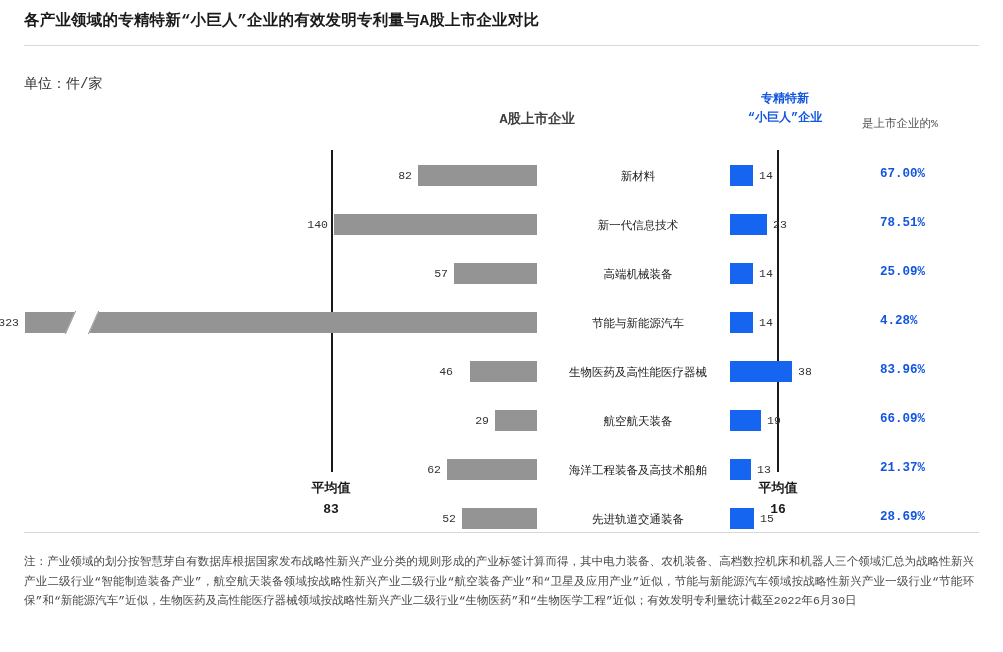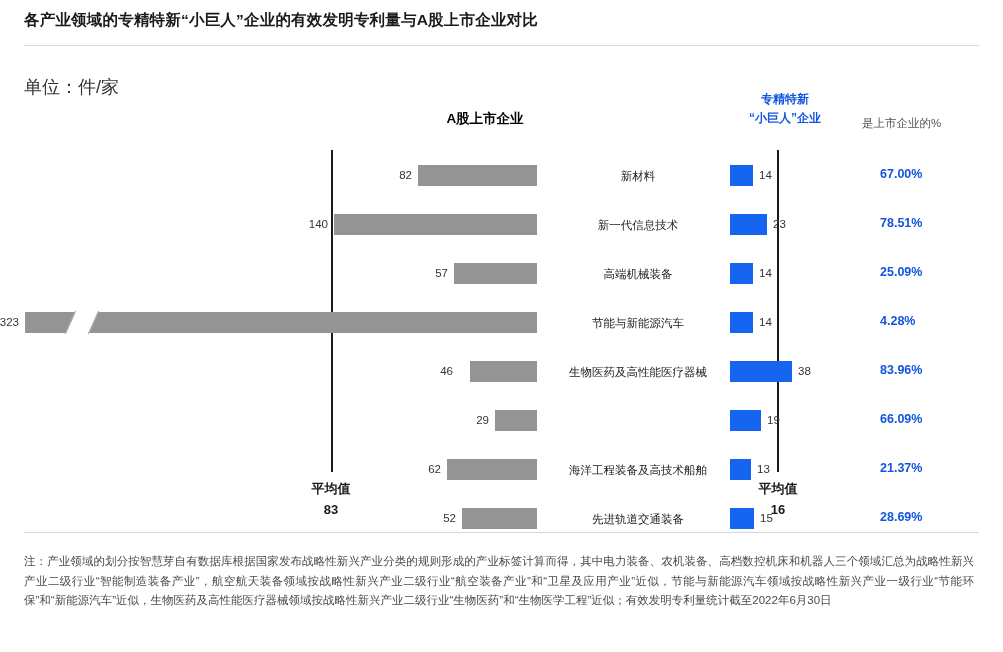--- a/index.html
+++ b/index.html
@@ -12,20 +12,21 @@
     height: 652px;
     font-family: "Liberation Sans", sans-serif;
     color: #222222;
     position: relative;
     overflow: hidden;
   }
   #page {
     position: relative;
     width: 1003px;
     height: 652px;
+    font-family: Liberation Mono, monospace;
   }
 
   
   .title {
     position: absolute;
     left: 24px;
     top: 10px;
     font-size: 15.5px;
     font-weight: bold;
     color: #1a1a1a;
@@ -38,34 +39,34 @@
     width: 955px;
     height: 1px;
     background: #d8d8d8;
   }
 
   
   .unit {
     position: absolute;
     left: 24px;
     top: 75px;
-    font-size: 18px;
+    font-size: 14px;
     color: #333333;
   }
 
   
   .hdr-left {
     position: absolute;
     left: 395px;
     top: 110px;
     width: 180px;
-    text-align: center;
+    text-align: right;
     font-size: 13.5px;
     font-weight: bold;
-    color: #000000;
+    color: #404040;
   }
   .hdr-mid {
     position: absolute;
     left: 700px;
     top: 90px;
     width: 170px;
     text-align: center;
     font-size: 12px;
     font-weight: bold;
     color: #1155e0;
@@ -311,20 +312,21 @@
           <div class="blue-bar" style="width: 62px;"></div>
           <div class="blue-val" style="left: 68px;">38</div>
         </div>
         <div class="pct">83.96%</div>
       </div>
       <div class="row">
         <div class="gray-track">
           <div class="gray-bar" style="width: 42px;"></div>
           <div class="gray-val" style="right: 48px;">29</div>
         </div>
+        <div class="cat">航空航天装备</div>
         <div class="blue-track">
           <div class="blue-bar" style="width: 31px;"></div>
           <div class="blue-val" style="left: 37px;">19</div>
         </div>
         <div class="pct">66.09%</div>
       </div>
       <div class="row">
         <div class="gray-track">
           <div class="gray-bar" style="width: 90px;"></div>
           <div class="gray-val" style="right: 96px;">62</div>

